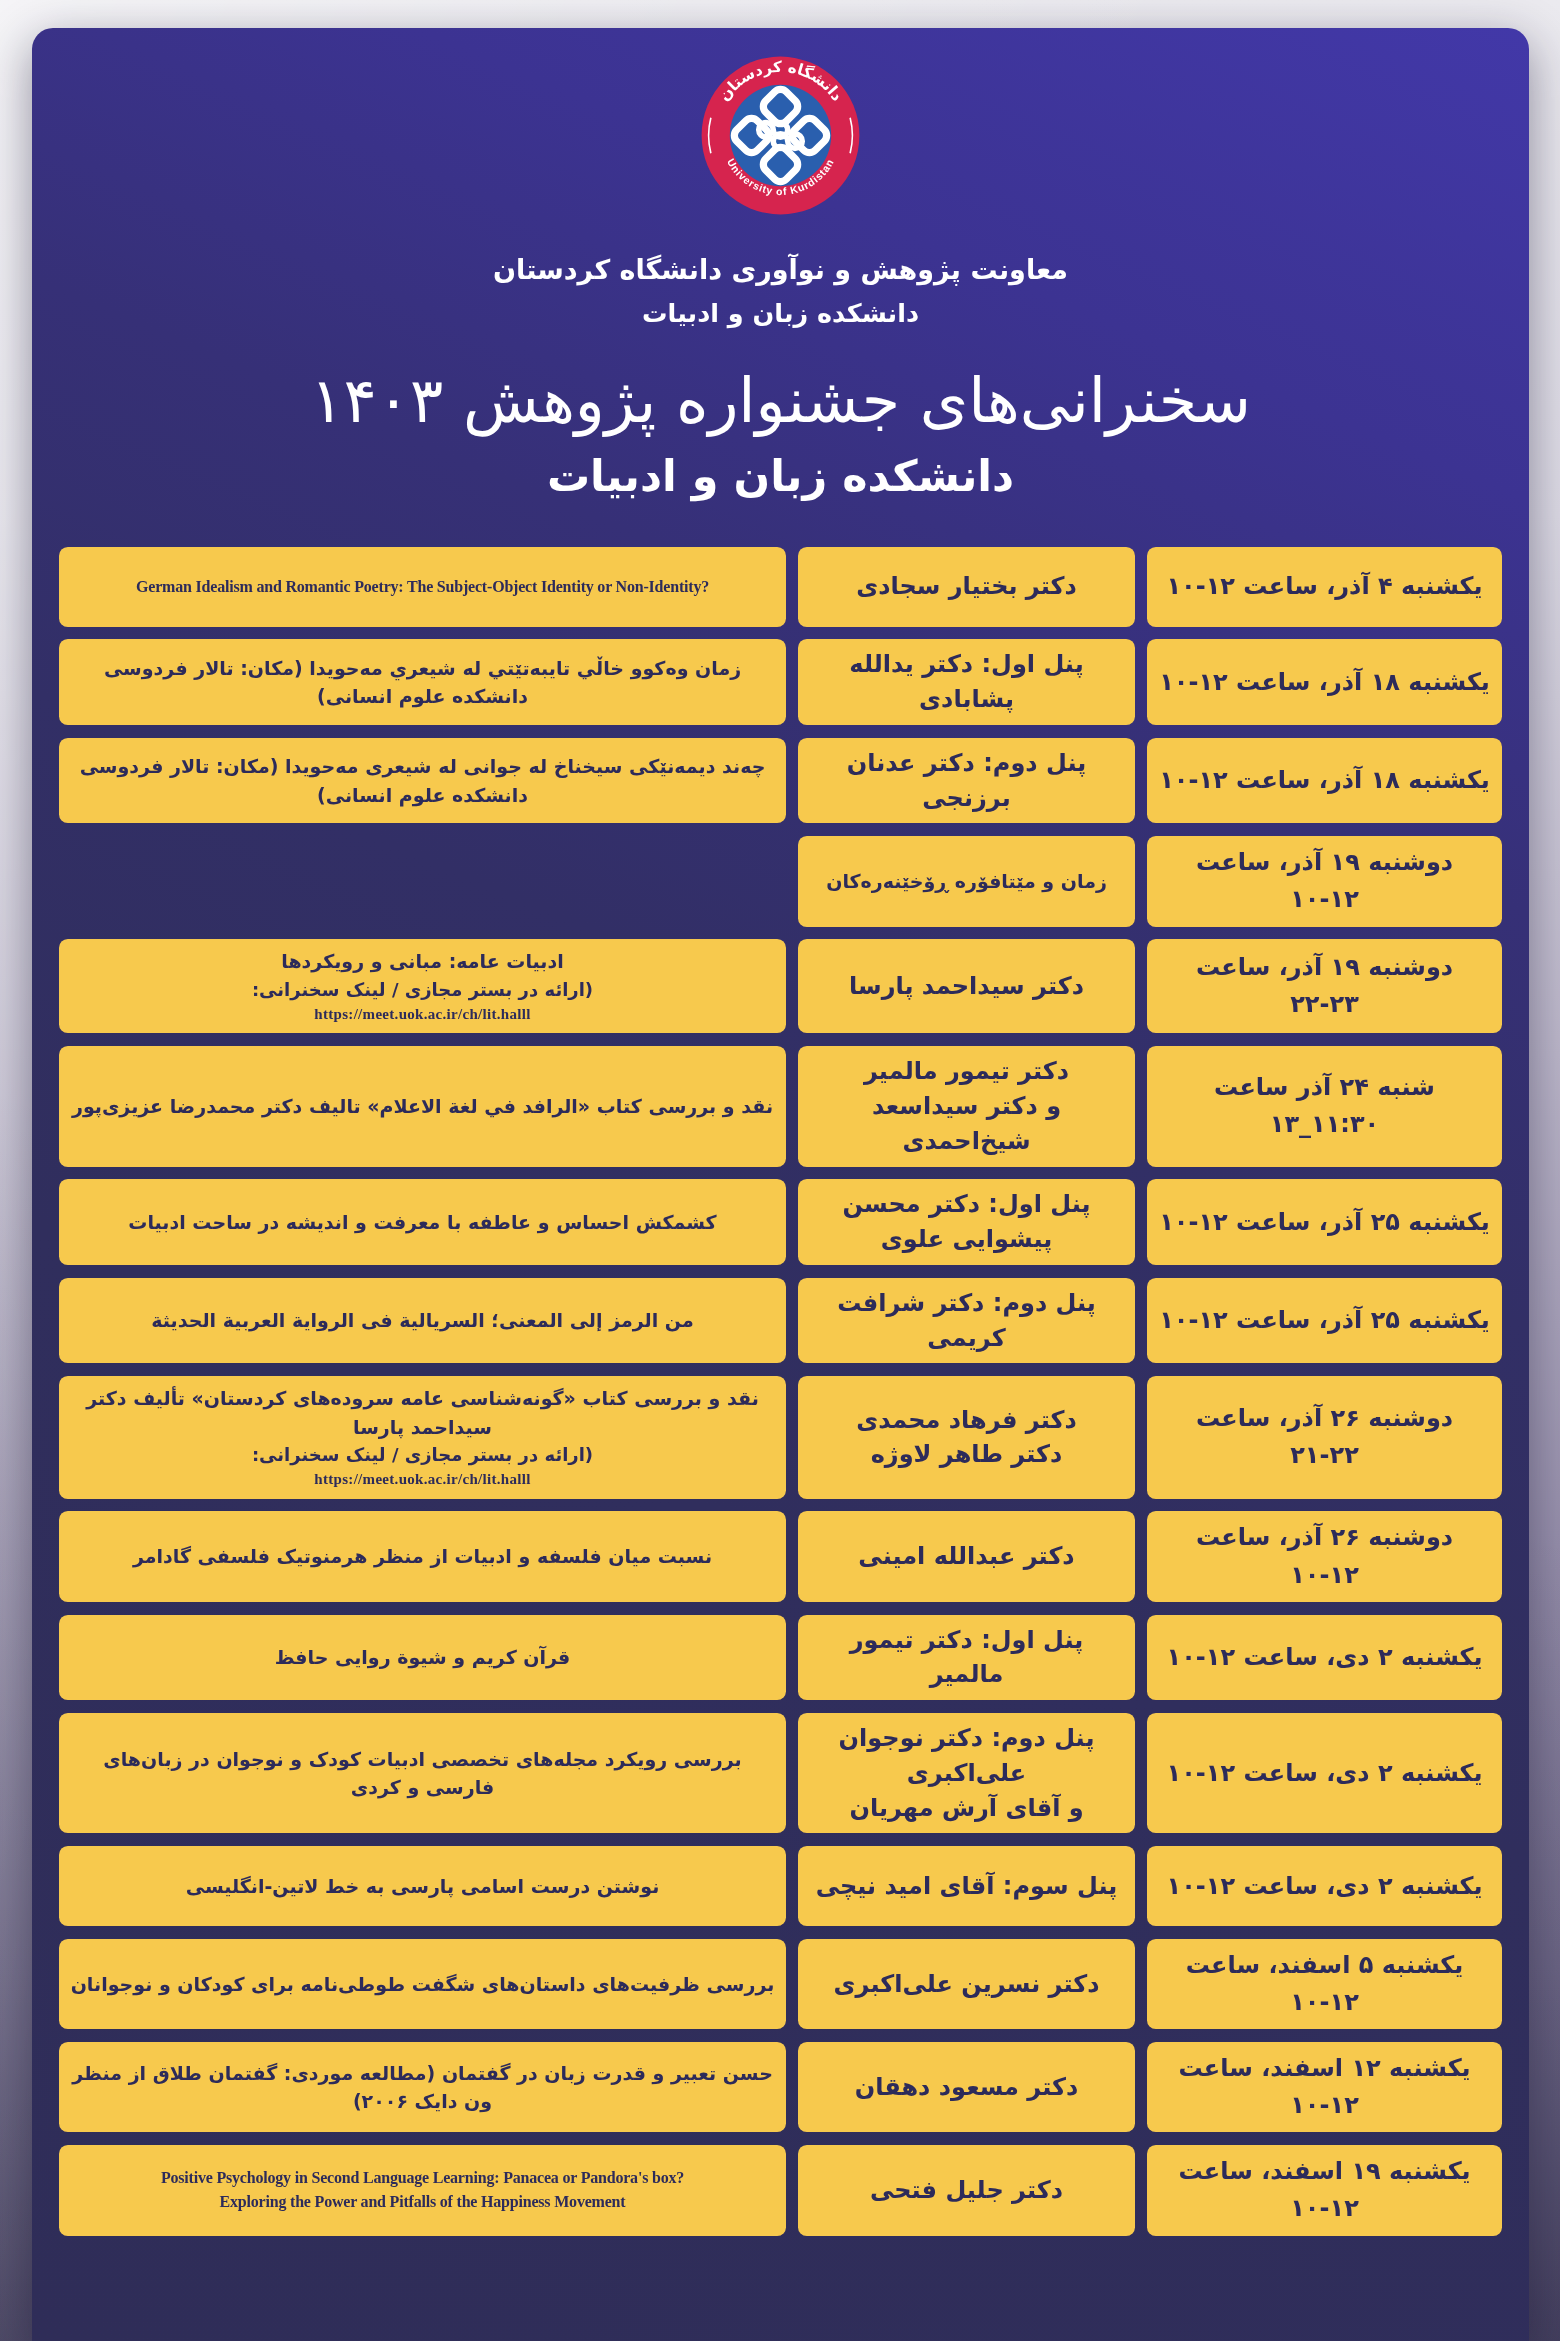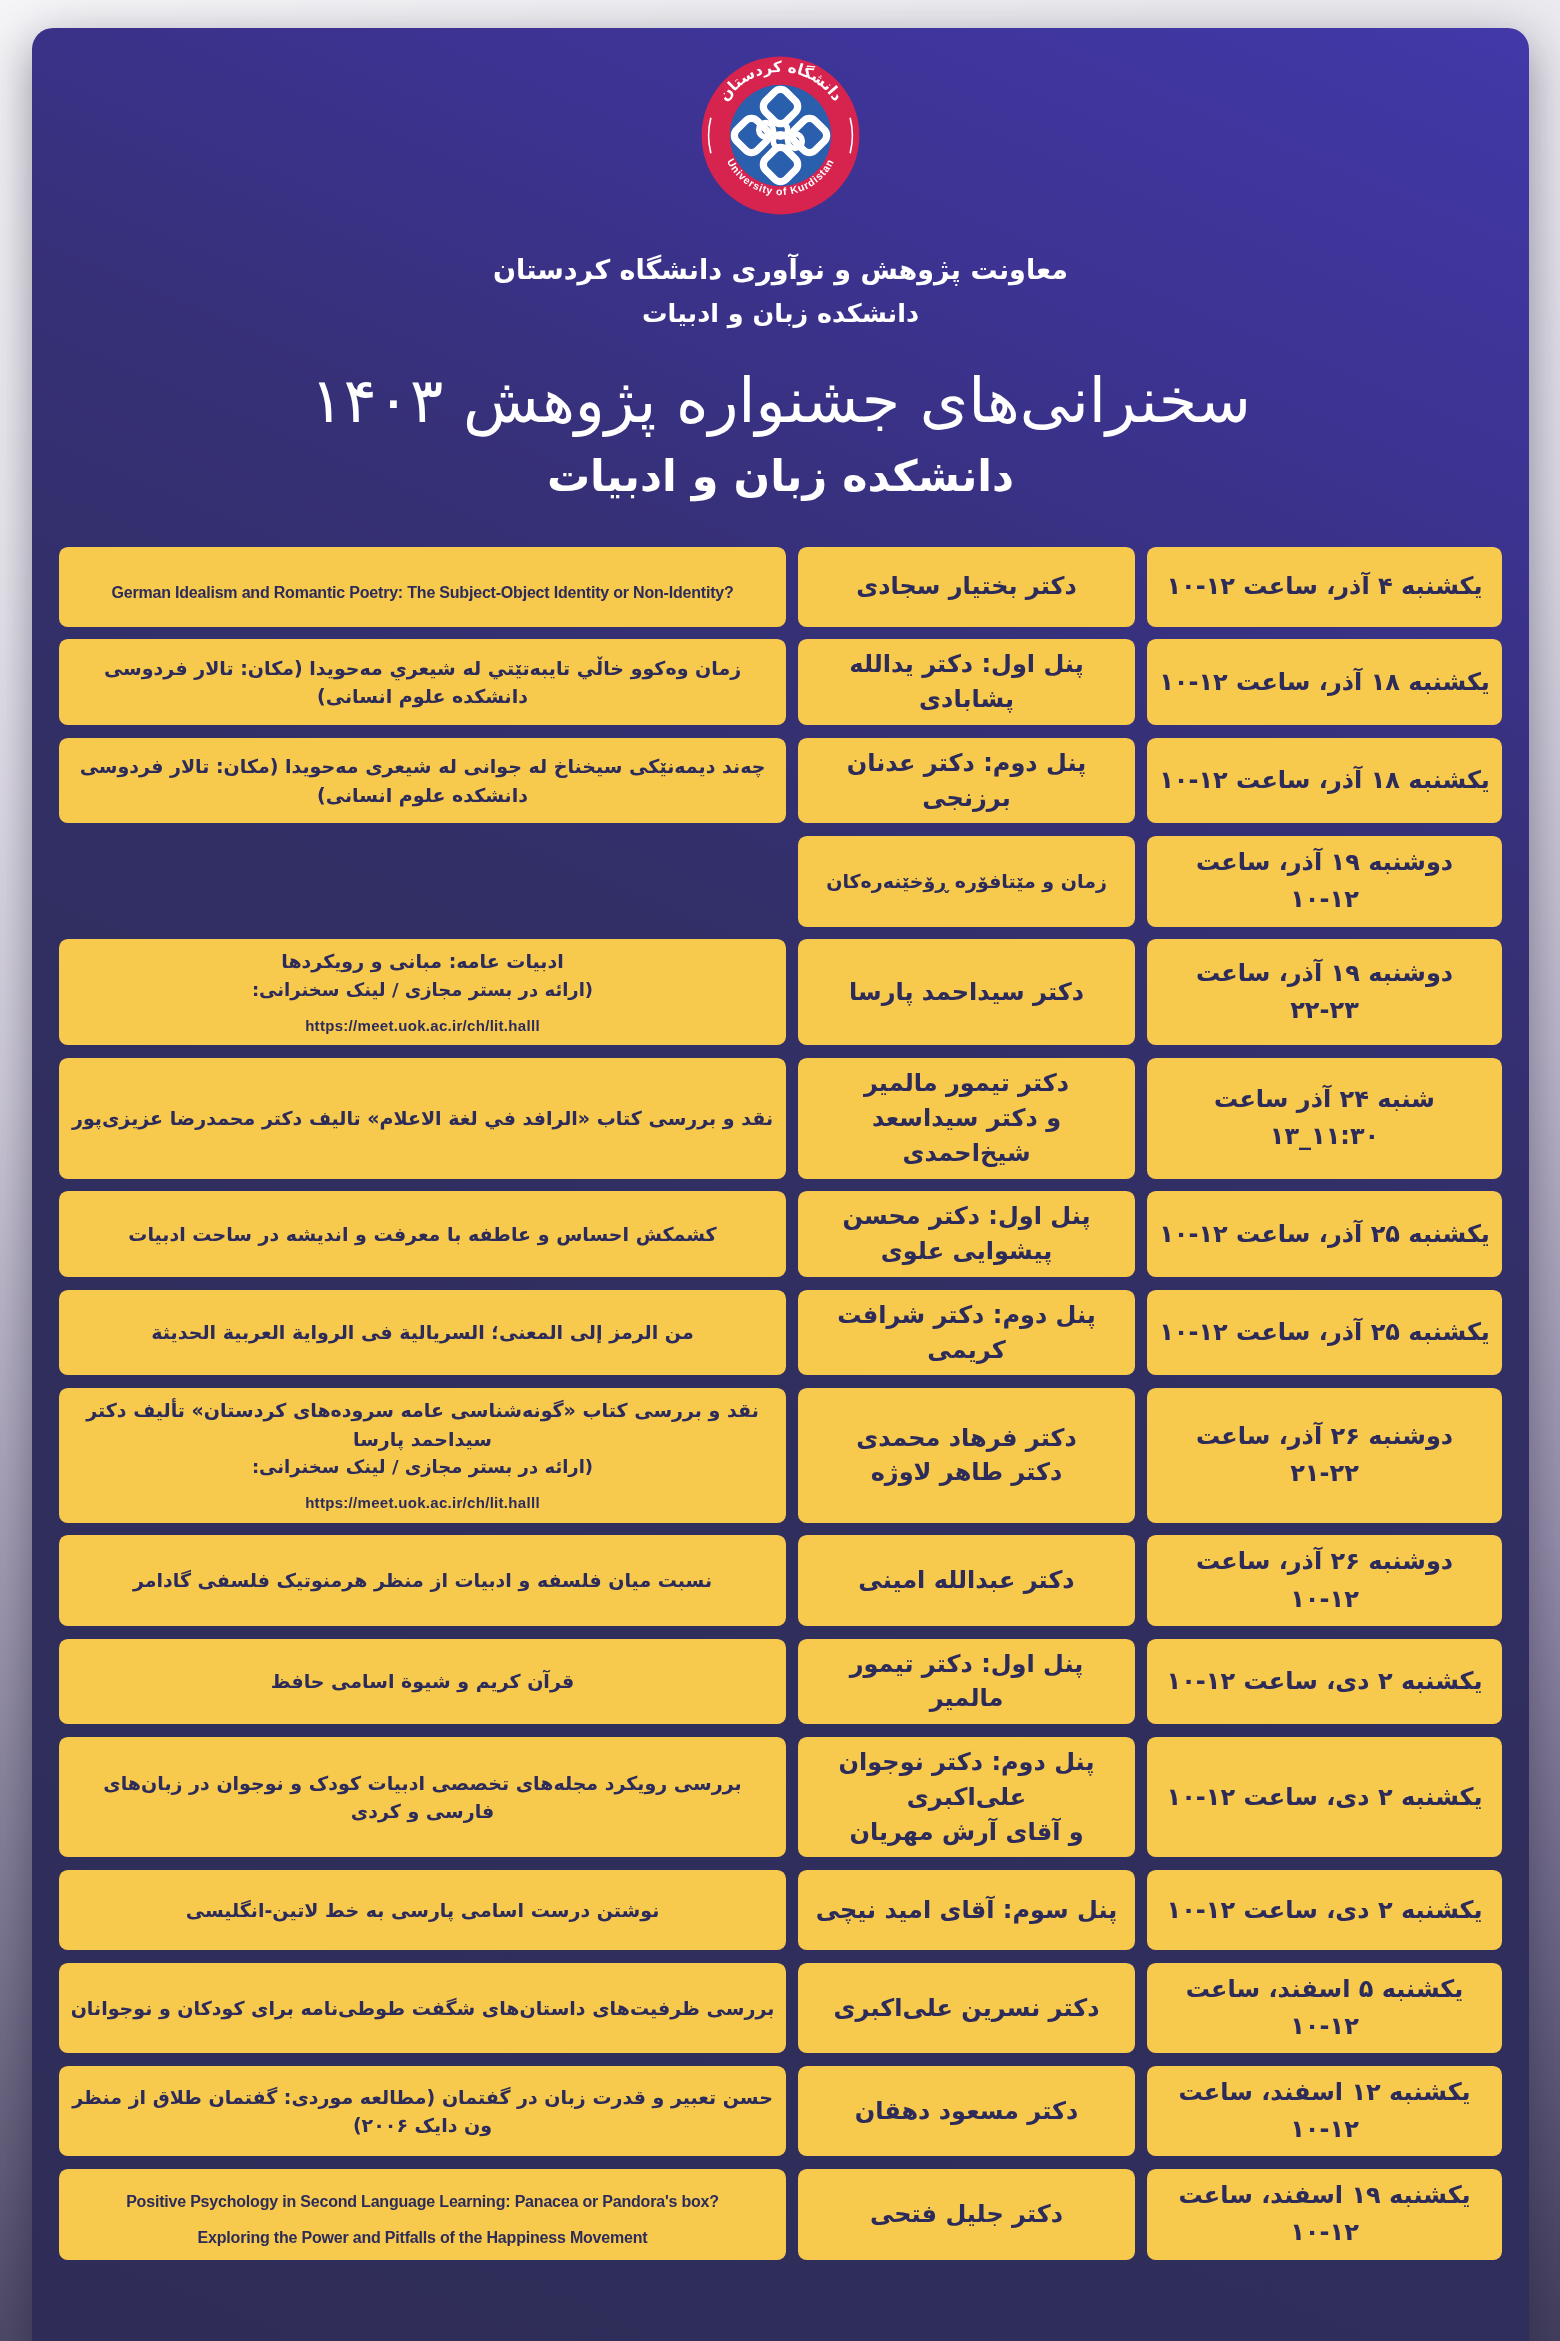--- a/index.html
+++ b/index.html
@@ -41,21 +41,21 @@
     background:#F7C94D; border-radius:8.8px; color:#2D2B5A;
     min-height:80px; padding:8px 11px;
     display:flex; flex-direction:column; justify-content:center; align-items:center;
     text-align:center;
   }
   .line { font-weight:bold; line-height:1.55; }
   .date-cell  .line { font-size:24px; }
   .name-cell  .line { font-size:24px; line-height:1.45; }
   .title-cell .line { font-size:19px; line-height:1.5; }
   .title-cell .line:nth-child(2):not(.ltr) { font-size:18px; }
-  .line.ltr { direction:ltr; font-family:Liberation Sans, sans-serif; font-size:16px; line-height:1.5; letter-spacing:-0.2px;margin-top:12px; }
+  .line.ltr { direction:ltr; font-family:Liberation Serif, serif; font-size:16px; line-height:1.5; letter-spacing:-0.2px; }
   .line.url { font-size:15px; letter-spacing:0.3px; }
 </style>
 </head>
 <body>
 
 <div class="page">
   <div class="poster">
 
     <div class="logo-wrap">
       <svg width="161" height="161" viewBox="0 0 200 200">
@@ -209,21 +209,21 @@
           </div>
         </div>
         <div class="row">
           <div class="cell date-cell">
             <div class="line">یکشنبه ۲ دی، ساعت ۱۲-۱۰</div>
           </div>
           <div class="cell name-cell">
             <div class="line">پنل اول: دکتر تیمور مالمیر</div>
           </div>
           <div class="cell title-cell">
-            <div class="line">قرآن کریم و شیوة اسامی حافظ</div>
+            <div class="line">قرآن کریم و شیوة روایی حافظ</div>
           </div>
         </div>
         <div class="row">
           <div class="cell date-cell">
             <div class="line">یکشنبه ۲ دی، ساعت ۱۲-۱۰</div>
           </div>
           <div class="cell name-cell">
             <div class="line">پنل دوم: دکتر نوجوان علی‌اکبری</div>
             <div class="line">و آقای آرش مهریان</div>
           </div>

